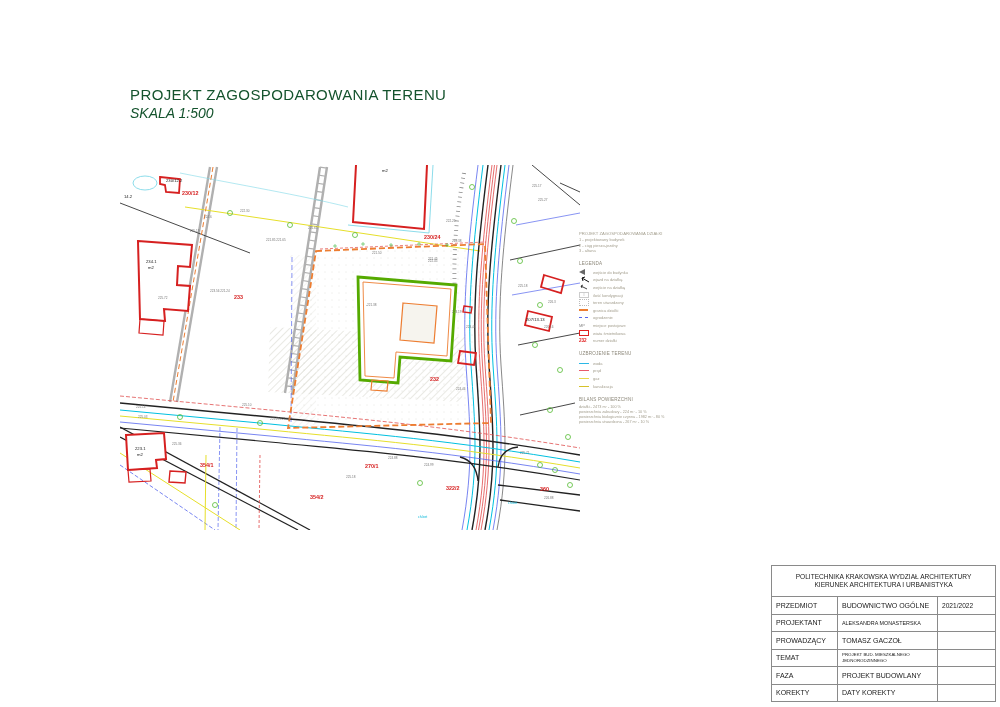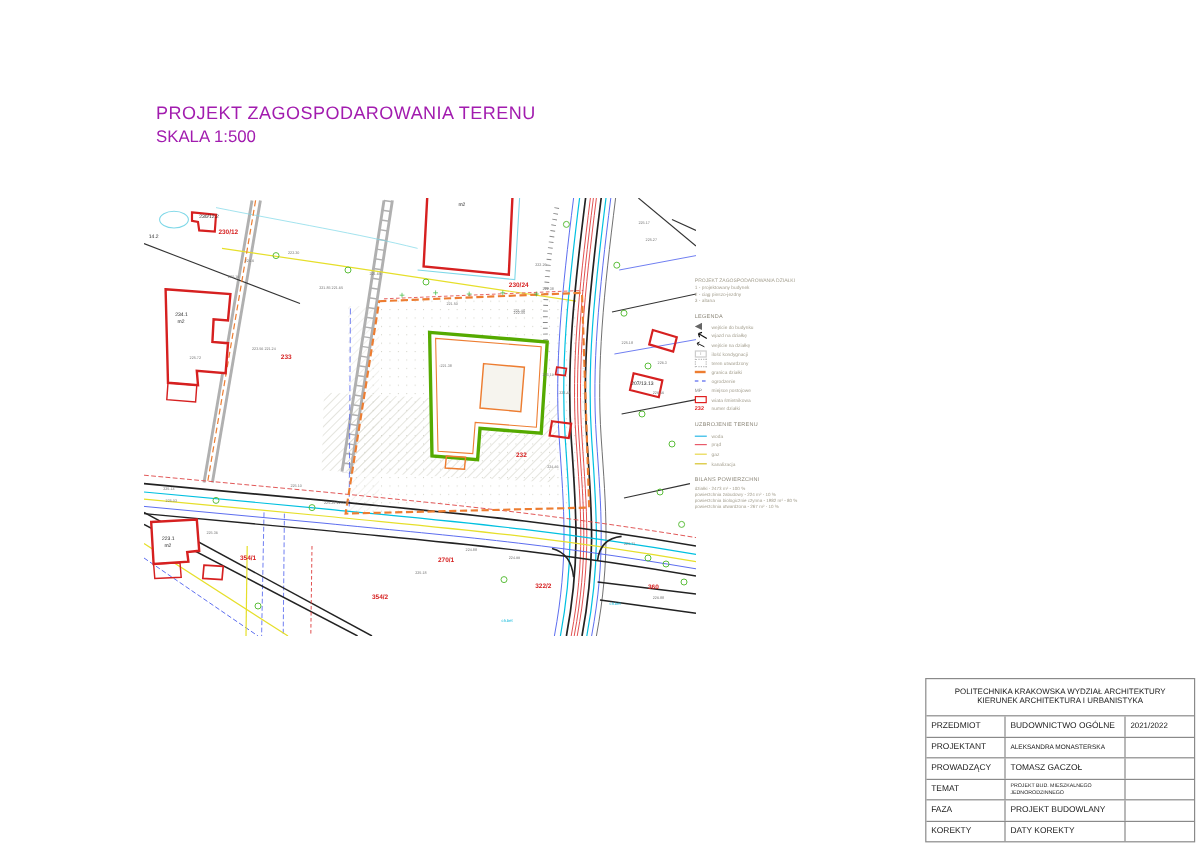--- a/index.html
+++ b/index.html
@@ -1,23 +1,23 @@
 <!DOCTYPE html>
 <html><head>
 <meta charset="utf-8">
 <style>
   html,body{margin:0;padding:0;}
   body{
     width:1000px;height:707px;position:relative;background:#ffffff;
     font-family:"Liberation Sans", sans-serif;overflow:hidden;
   }
   
-  .sheet-title{position:absolute;left:130px;top:86px;color:#a21caf;}
+  .sheet-title{position:absolute;left:130px;top:86px;color:#14532d;}
   .sheet-title .t1{font-size:15px;letter-spacing:.4px;}
-  .sheet-title .t2{font-size:14px;margin-top:2px;}
+  .sheet-title .t2{font-size:14px;margin-top:2px;font-style:italic;}
 
   
   #map-wrap{position:absolute;left:120px;top:165px;width:460px;height:365px;}
   #map-svg{width:100%;height:100%;display:block;}
   #map-svg text{font-family:"Liberation Sans", sans-serif;}
 
   
   #legend{position:absolute;left:579px;top:231px;width:140px;color:#a39e8e;}
   #legend .note-title{font-size:4.2px;line-height:6px;color:#a39e8e;}
   #legend .note-item{font-size:4px;line-height:5.5px;}

